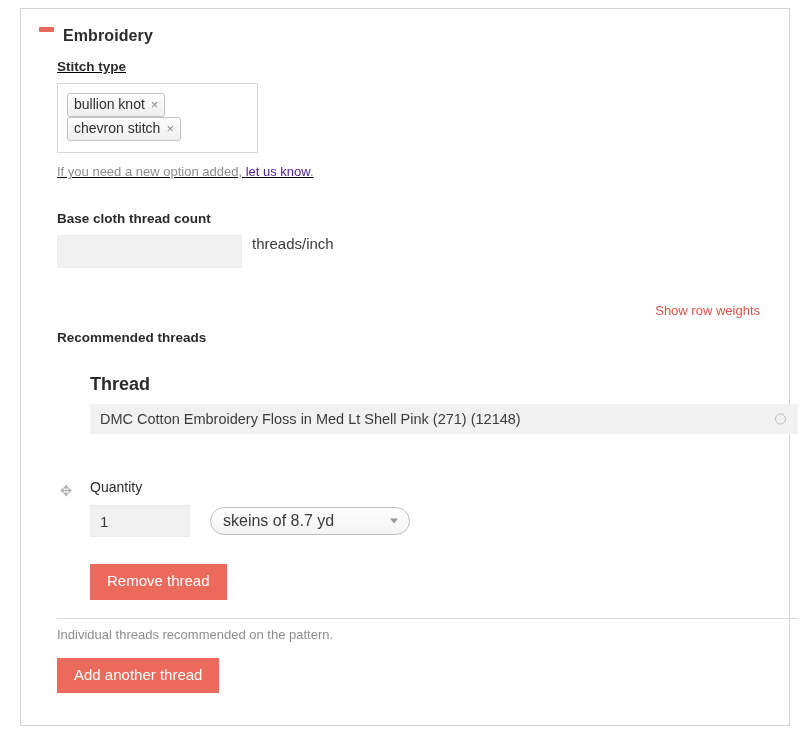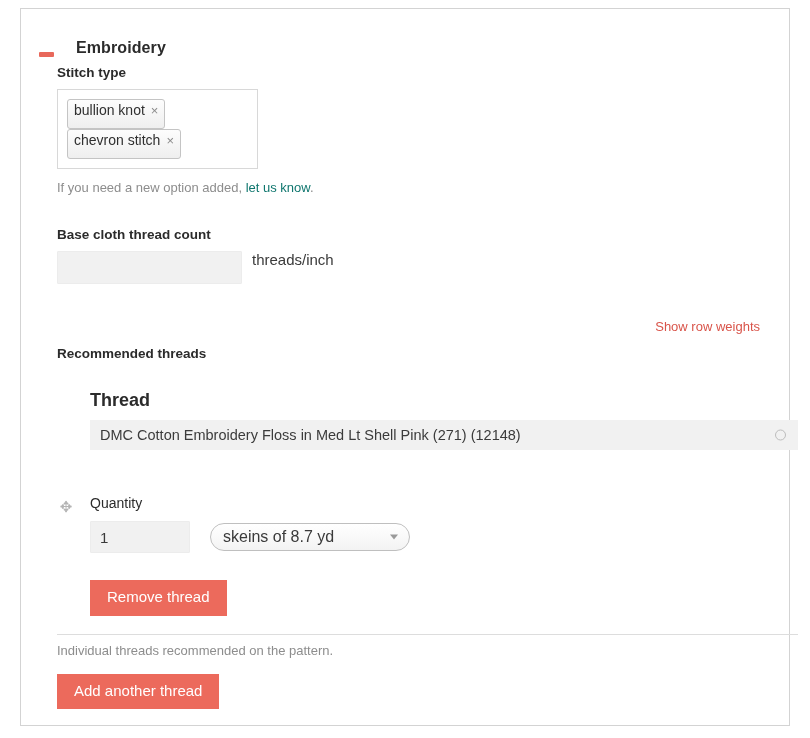--- a/index.html
+++ b/index.html
@@ -32,22 +32,22 @@
     background: #fff;
   }
 
   .fieldset-inner {
     padding: 0 18px;
   }
 
   
   .summary-row {
     display: flex;
-    align-items: flex-end;
-    gap: 22px;
+    align-items: flex-start;
+    gap: 9px;
     padding: 18px 0 0 18px;
     height: 48px;
   }
   .collapse-icon {
     display: inline-block;
     width: 15px;
     height: 5px;
     background: #e8685b;
     border-radius: 1px;
     flex: 0 0 auto;
@@ -78,42 +78,42 @@
     padding: 9px 8px 9px 9px;
     min-height: 70px;
   }
   .chip {
     display: inline-flex;
     align-items: center;
     gap: 6px;
     border: 1px solid #c4c4c4;
     border-radius: 3px;
     background: linear-gradient(to bottom, #fdfdfd 0%, #efefef 100%);
-    padding: 2px 6px 9px 6px;
+    padding: 2px 6px 3px 6px;
     font-size: 14px;
     color: #2f2f2f;
     margin-bottom: 6px;
     line-height: 17px;
     white-space: nowrap;
   }
   .chip:last-child { margin-bottom: 0; }
   .chip-remove {
     color: #8a8a8a;
     font-size: 13px;
     cursor: pointer;
     line-height: 1;
   }
 
   .description {
     font-size: 13px;
     color: #8d8d8d;
     margin-top: 11px;
   }
   a.link {
-    color: #0f766e;
+    color: #4c1d95;
     text-decoration: none;
   }
 
   
   .thread-count-row {
     display: flex;
     align-items: flex-start;
     gap: 10px;
   }
   .input-text {
@@ -289,21 +289,21 @@
   <div class="fieldset">
 
     <div class="summary-row">
       <span class="collapse-icon"></span>
       <span class="summary-title">Embroidery</span>
     </div>
 
     <div class="fieldset-inner">
 
       
-      <div class="form-item" style="margin-top:8px;">
+      <div class="form-item" style="margin-top:2px;text-decoration:underline;">
         <span class="label">Stitch type</span>
 
         <div class="chips-box">
           <div>
             <span class="chip">
               <span>bullion knot</span>
               <span class="chip-remove">×</span>
             </span>
           </div>
           <div>

